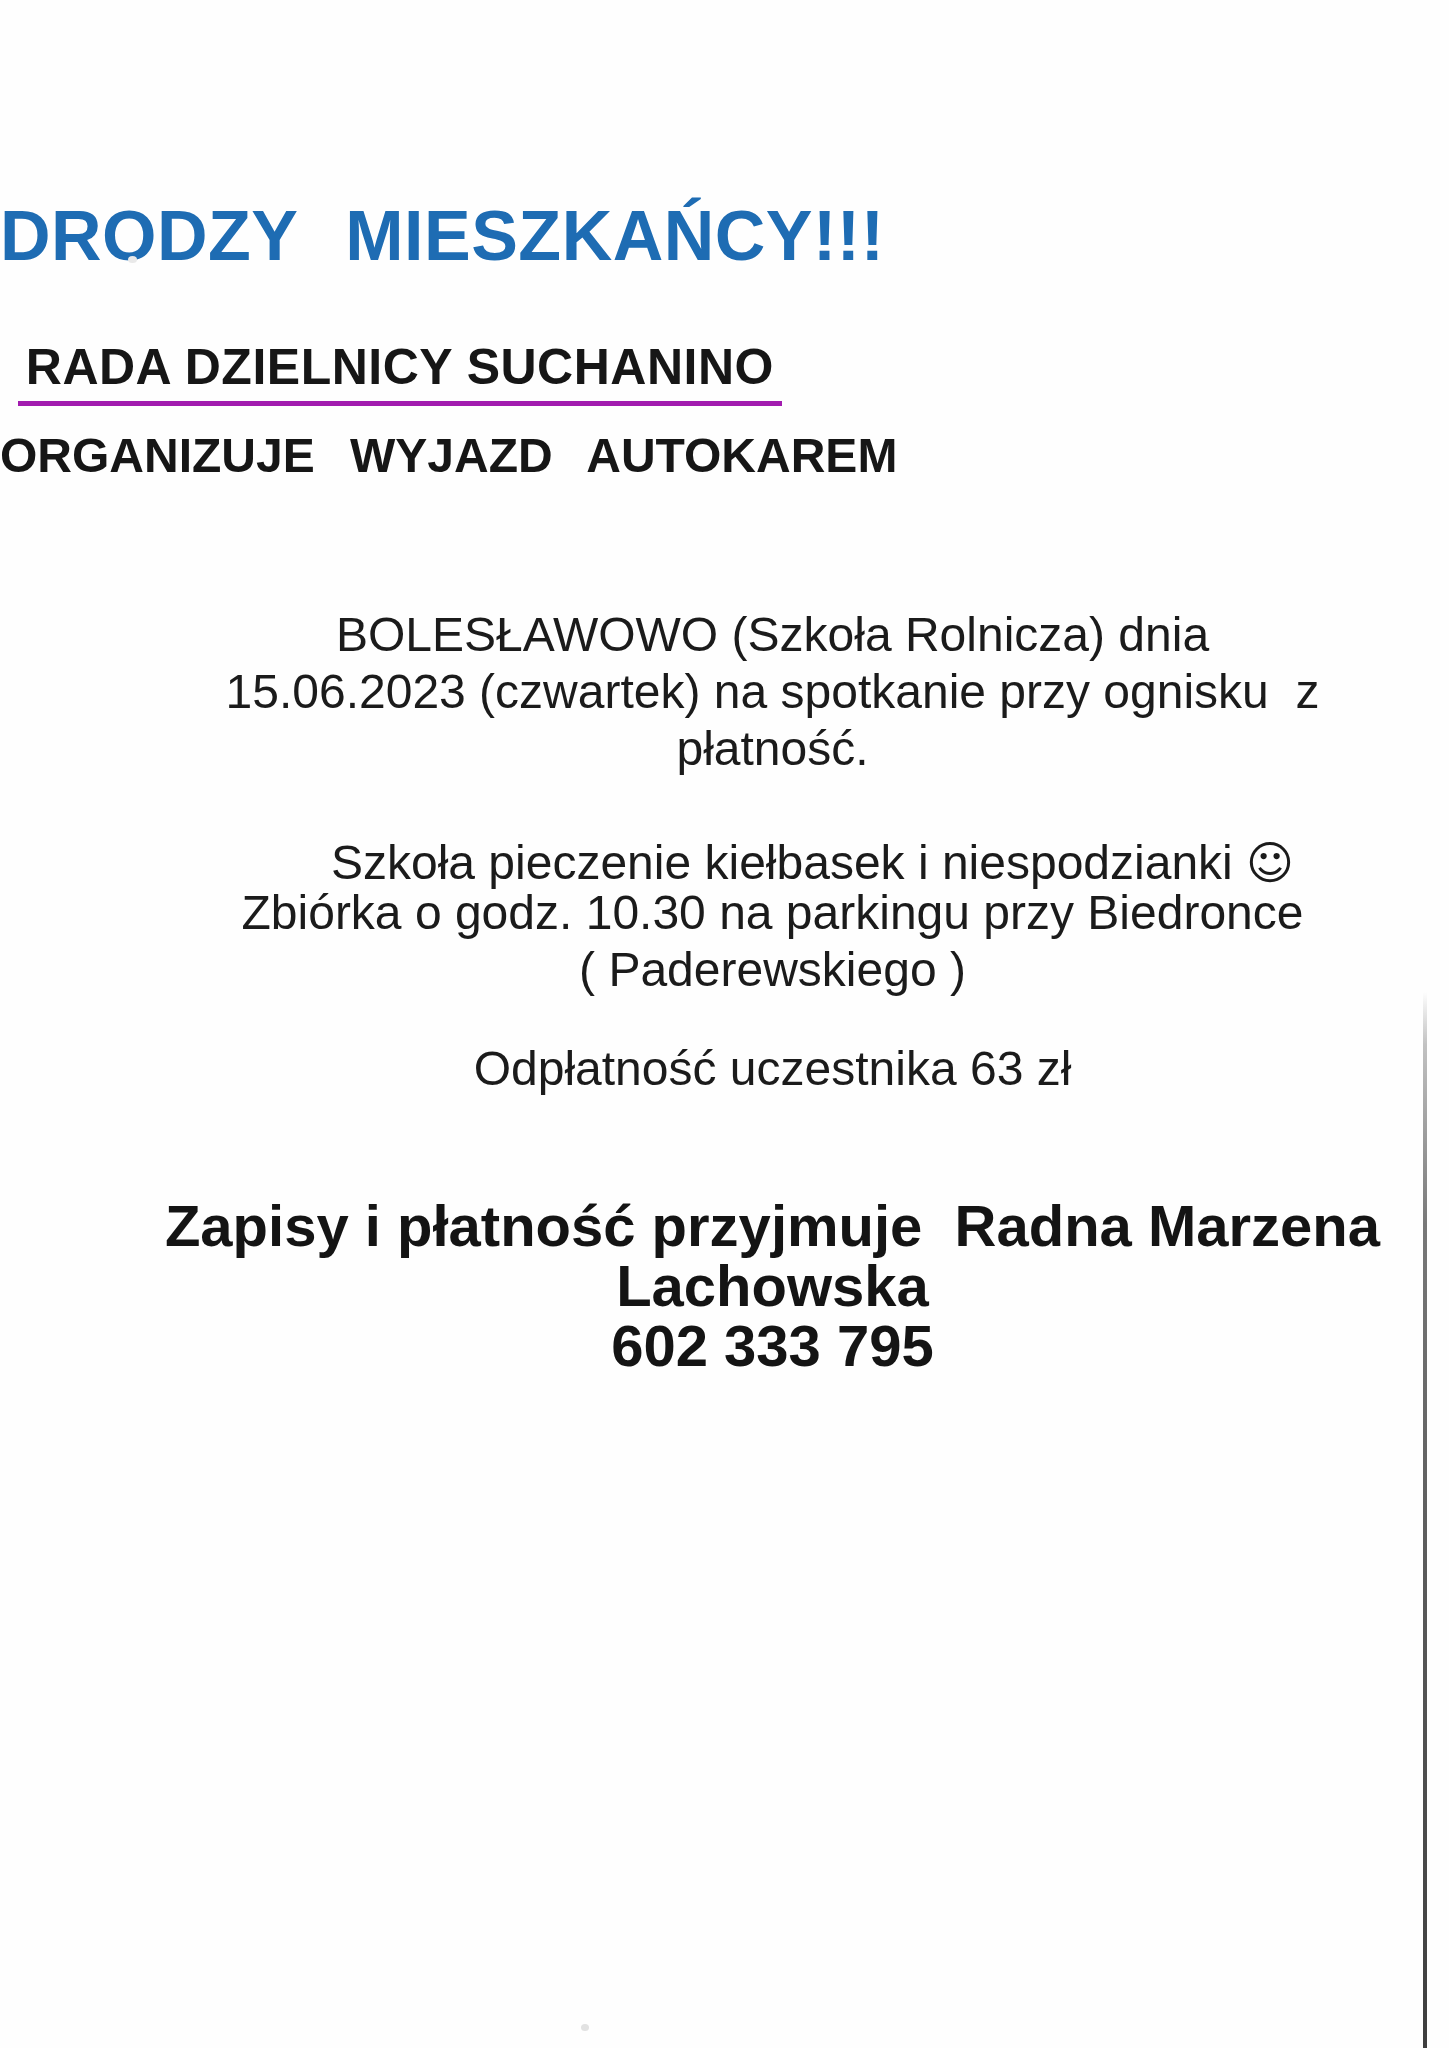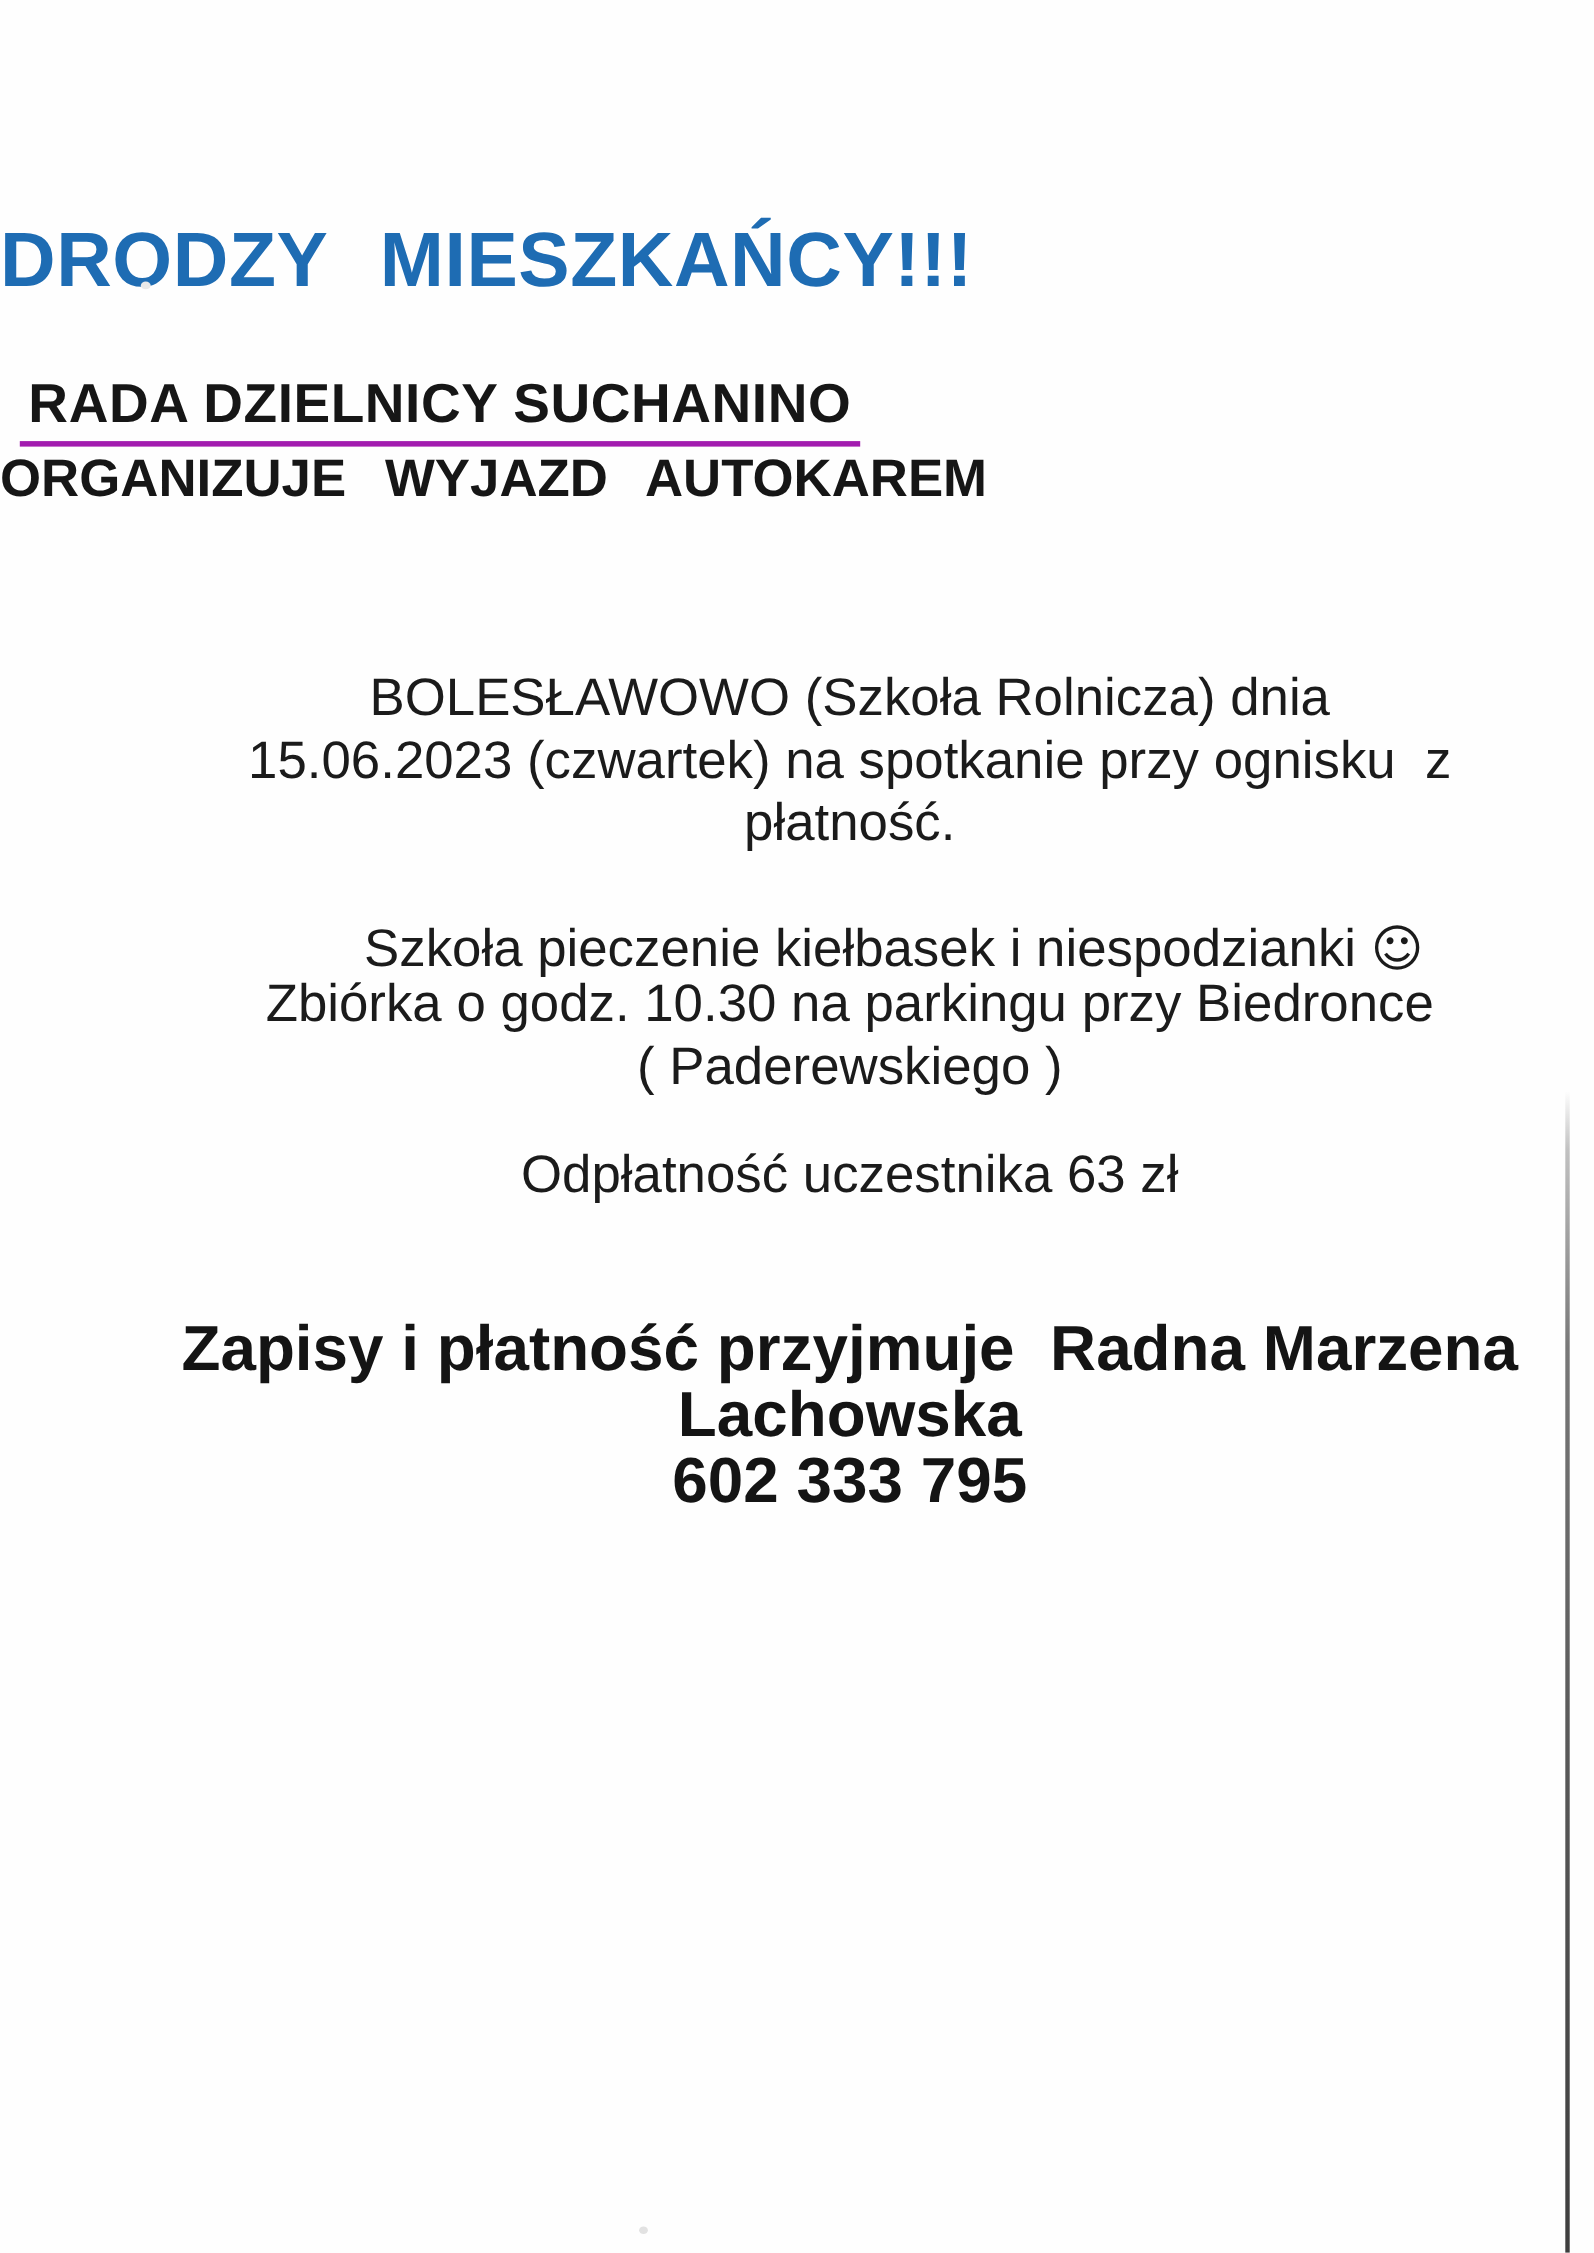--- a/index.html
+++ b/index.html
@@ -42,21 +42,21 @@
   .org {
     display: inline-block;
     font-size: 50px;
     font-weight: bold;
     letter-spacing: 0.5px;
     color: #161616;
     border-bottom: 5px solid #a21caf;
     padding: 0 8px 5px 8px;
   }
   .event {
-    top: 408px;
+    top: 428px;
     font-size: 48px;
     font-weight: bold;
     word-spacing: 22px;
     color: #161616;
   }
   .para {
     position: absolute;
     left: 0;
     width: 1449px;
     text-align: center;

